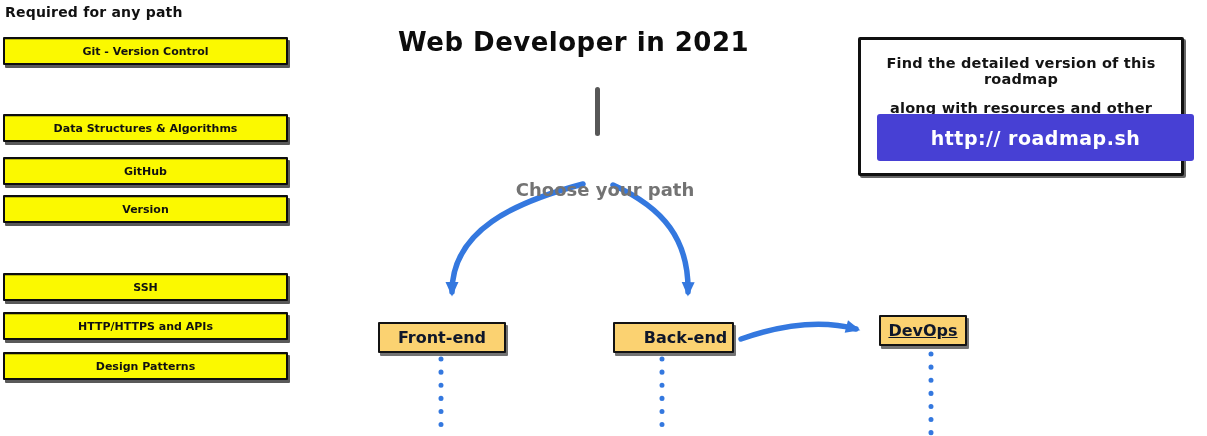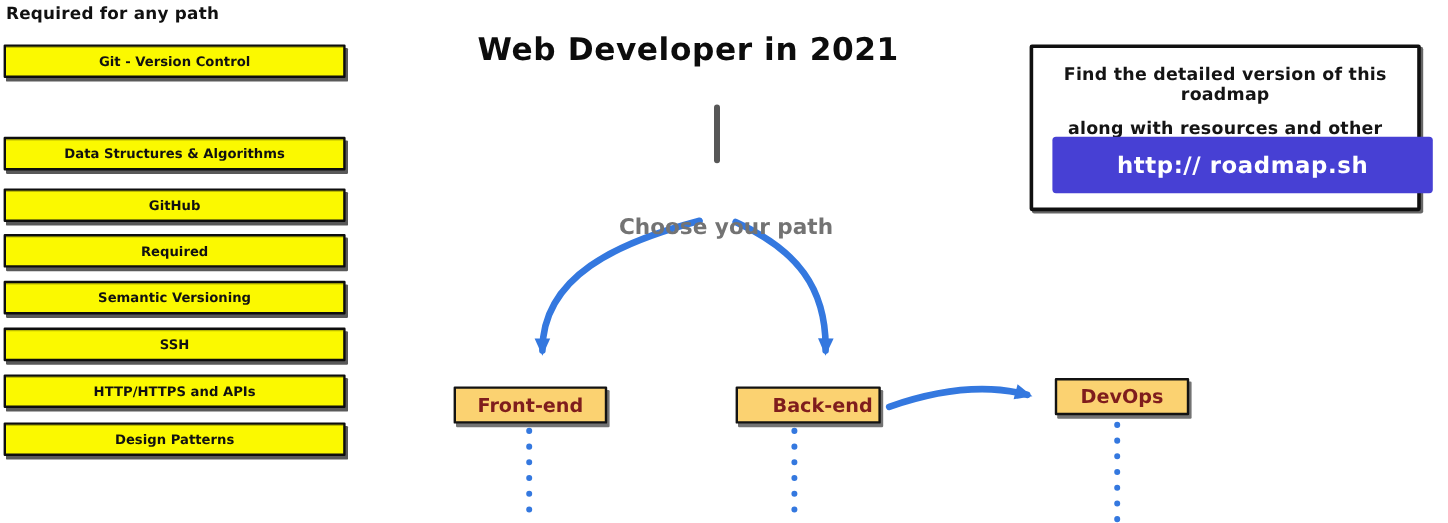--- a/index.html
+++ b/index.html
@@ -30,25 +30,25 @@
   }
   .choose-label{
     position:absolute;left:505px;top:145px;width:200px;text-align:center;
     font-size:18px;font-weight:bold;color:#737373;margin-top:34px;
   }
   .obox{
     position:absolute;height:31px;box-sizing:border-box;
     background:#fbd271;border:2.5px solid #131313;border-radius:1px;
     box-shadow:2px 3px 0 rgba(0,0,0,.55);
     display:flex;align-items:center;justify-content:center;
-    font-size:16px;font-weight:bold;color:#7f1d1d;cursor:pointer;
+    font-size:16px;font-weight:bold;color:#0f172a;cursor:pointer;
   }
   #box-frontend{left:378px;top:322px;width:128px;}
   #box-backend{left:613px;top:322px;width:121px;padding-left:24px;}
-  #box-devops{left:879px;top:315px;width:112px;}
+  #box-devops{left:879px;top:315px;width:88px;text-decoration:underline;}
   
   .info-box{
     position:absolute;left:858px;top:37px;width:326px;height:139px;box-sizing:border-box;
     background:#fff;border:3px solid #101010;border-radius:2px;
     box-shadow:2px 2px 0 rgba(0,0,0,.6);
   }
   .info-line{
     display:block;text-align:center;font-size:14.5px;font-weight:600;color:#141414;
     letter-spacing:.2px;
   }
@@ -80,22 +80,21 @@
     <line x1="441" y1="359" x2="441" y2="433" stroke="#3478df" stroke-width="5" stroke-linecap="round" stroke-dasharray="0.1 13"></line>
     <line x1="662" y1="359" x2="662" y2="433" stroke="#3478df" stroke-width="5" stroke-linecap="round" stroke-dasharray="0.1 13"></line>
     <line x1="931" y1="354" x2="931" y2="433" stroke="#3478df" stroke-width="5" stroke-linecap="round" stroke-dasharray="0.1 13"></line>
   </svg>
 
   <div class="sidebar-heading">Required for any path</div>
 
   <div class="ybox" style="top:37px">Git - Version Control</div>
   <div class="ybox" style="top:114px">Data Structures &amp; Algorithms</div>
   <div class="ybox" style="top:157px">GitHub</div>
-  <div class="ybox" style="top:195px">Required</div>
-  <div class="ybox" style="top:234px">Semantic Versioning</div>
+  <div class="ybox" style="top:195px">Version</div>
   <div class="ybox" style="top:273px">SSH</div>
   <div class="ybox" style="top:312px">HTTP/HTTPS and APIs</div>
   <div class="ybox" style="top:352px">Design Patterns</div>
 
   <div class="main-title">Web Developer in 2021</div>
   <div class="stem"></div>
   <div class="choose-label">Choose your path</div>
 
   <div class="obox" id="box-frontend">Front-end</div>
   <div class="obox" id="box-backend">Back-end</div>

